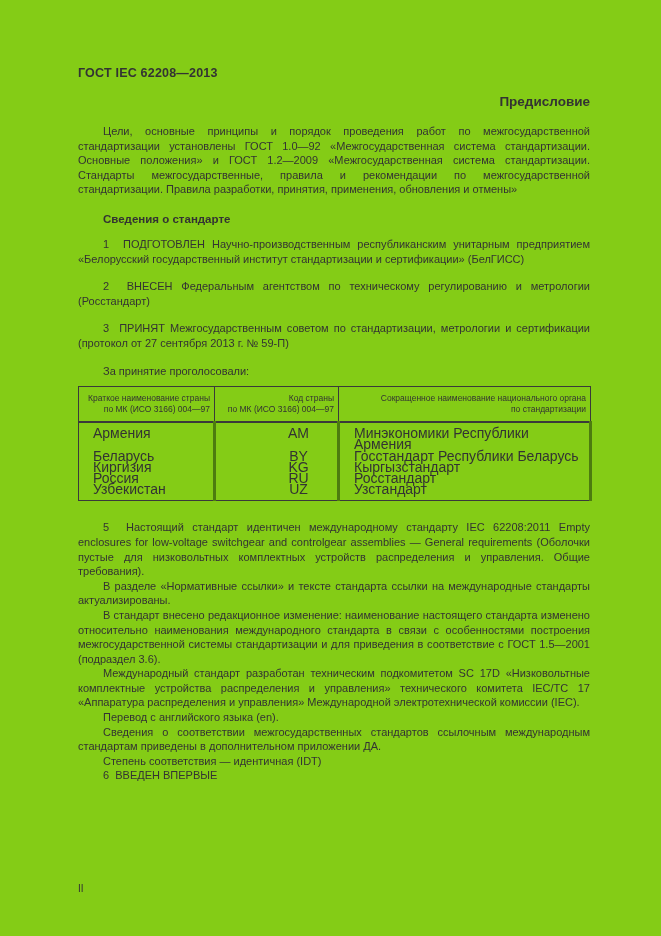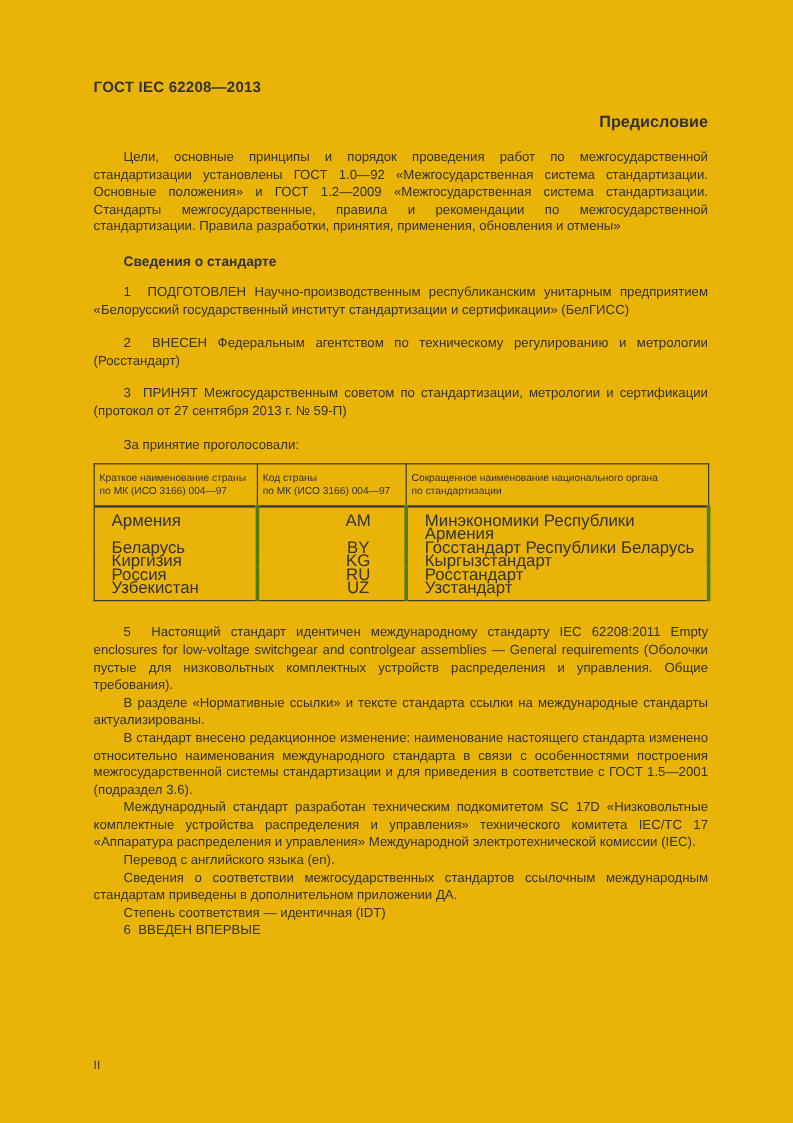--- a/index.html
+++ b/index.html
@@ -5,21 +5,21 @@
   html, body {
     margin: 0;
     padding: 0;
     background: #ffffff;
   }
   .page {
     position: relative;
     width: 661px;
     height: 936px;
     margin: 0 auto;
-    background: #eab308;
+    background: #84cc16;
     font-family: "Liberation Sans", "DejaVu Sans", sans-serif;
     color: #333333;
     overflow: hidden;
   }
   .content {
     position: absolute;
     left: 78px;
     top: 66px;
     width: 512px;
   }
@@ -59,21 +59,21 @@
   table.vote-table {
     width: 512px;
     border-collapse: collapse;
     table-layout: fixed;
     margin: 0 0 10px 0;
   }
   table.vote-table th {
     font-size: 8.5px;
     font-weight: normal;
     line-height: 11px;
-    text-align: left;
+    text-align: right;
     vertical-align: middle;
     white-space: pre-line;
     padding: 6px 4px;
     border: 1px solid #3a3a3a;
     border-bottom: 2px solid #3a3a3a;
   }
   table.vote-table td {
     font-size: 14px;
     line-height: 11.2px;
     vertical-align: top;

